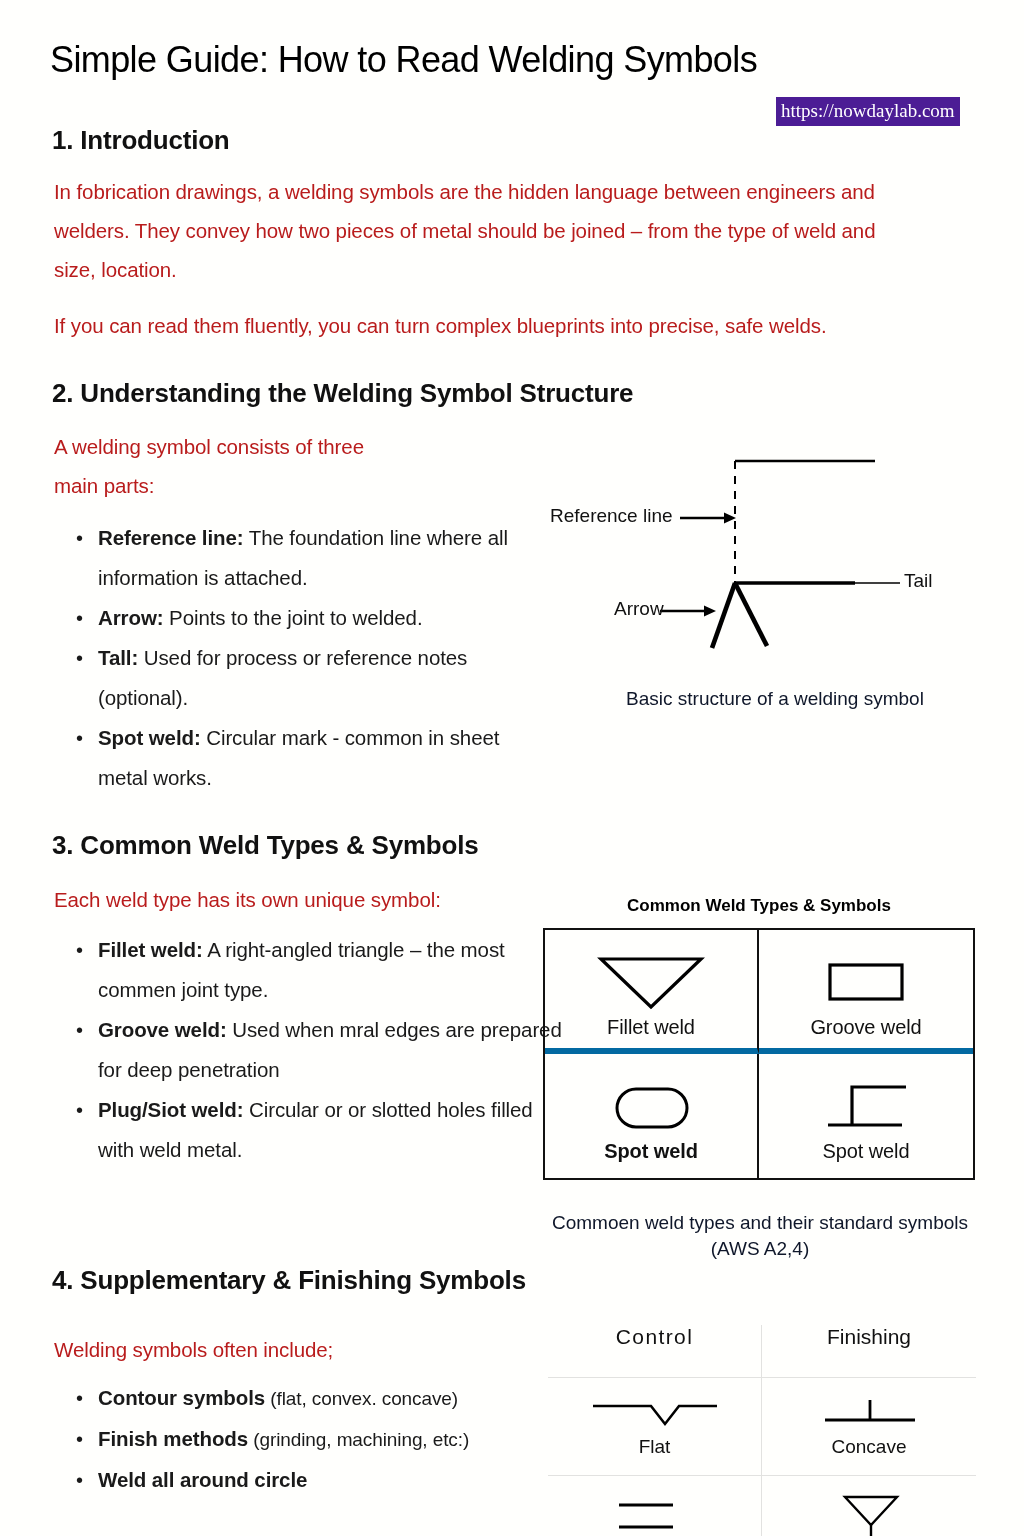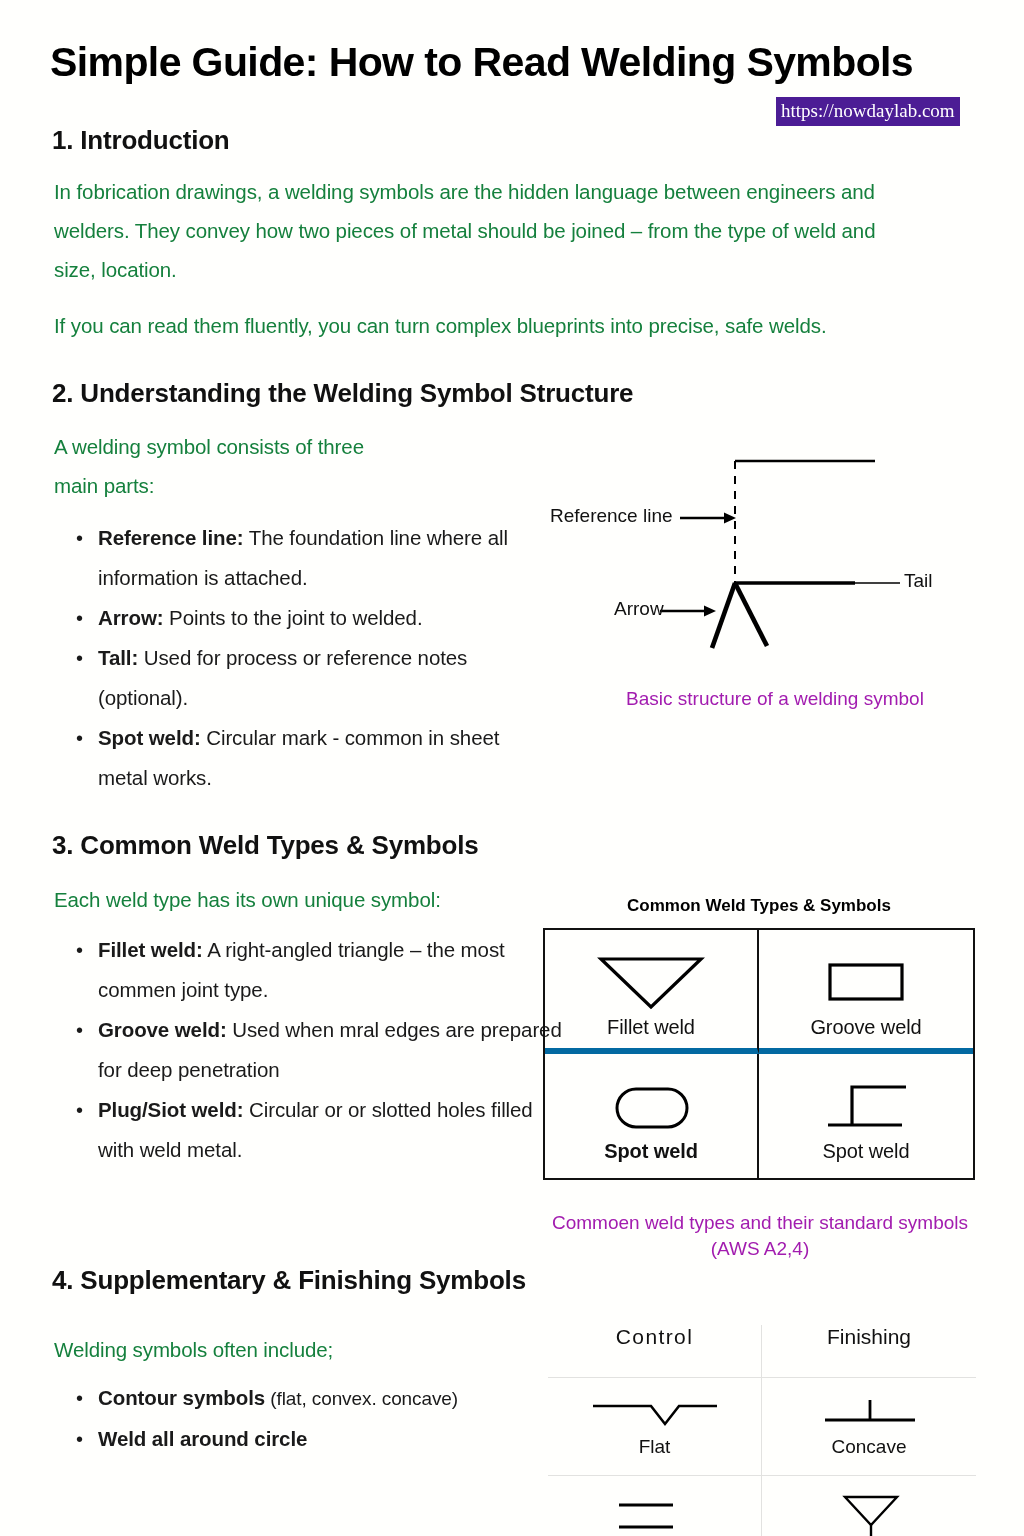--- a/index.html
+++ b/index.html
@@ -22,22 +22,22 @@
     height: 1536px;
     background: #fffffd;
   }
 
   
   .doc-title {
     position: absolute;
     left: 50px;
     top: 40px;
     width: 940px;
-    font-size: 41px;
-    font-weight: 700;
+    font-size: 36px;
+    font-weight: 400;
     letter-spacing: -0.6px;
     line-height: 1.12;
     color: #000;
   }
 
   .watermark {
     position: absolute;
     left: 776px;
     top: 97px;
     background: #4c1d95;
@@ -58,21 +58,21 @@
     color: #111;
     letter-spacing: -0.2px;
     white-space: nowrap;
   }
 
   
   .para {
     position: absolute;
     font-size: 20.5px;
     line-height: 39px;
-    color: #15803d;
+    color: #b91c1c;
     letter-spacing: -0.1px;
   }
 
   
   .blist {
     position: absolute;
     margin: 0;
     padding: 0 0 0 36px;
     list-style: none;
     font-size: 20.5px;
@@ -100,21 +100,21 @@
     position: absolute;
     left: 540px;
     top: 436px;
     width: 470px;
     height: 290px;
   }
   .fig-caption {
     position: absolute;
     text-align: center;
     font-size: 19px;
-    color: #a21caf;
+    color: #0f172a;
     letter-spacing: 0px;
     line-height: 26px;
   }
 
   
   .wt-title {
     position: absolute;
     left: 543px;
     top: 896px;
     width: 432px;
@@ -343,20 +343,23 @@
 
   <div class="sec-h" style="left:52px; top:1265px;">4. Supplementary &amp; Finishing Symbols</div>
 
   <div class="para" style="left:54px; top:1330px; width:470px;">Welding symbols often include;</div>
 
   <ul class="blist" style="left:62px; top:1378px; width:480px;">
     <li>
       <b>Contour symbols</b><span class="sm"> (flat, convex. concave)</span>
     </li>
     <li>
+      <b>Finish methods</b><span class="sm"> (grinding, machining, etc:)</span>
+    </li>
+    <li>
       <b>Weld all around circle</b><span></span>
     </li>
   </ul>
 
   <div class="cf-table">
 
     <div class="cf-row cf-head">
       <div>Control</div>
       <div class="right">Finishing</div>
     </div>

